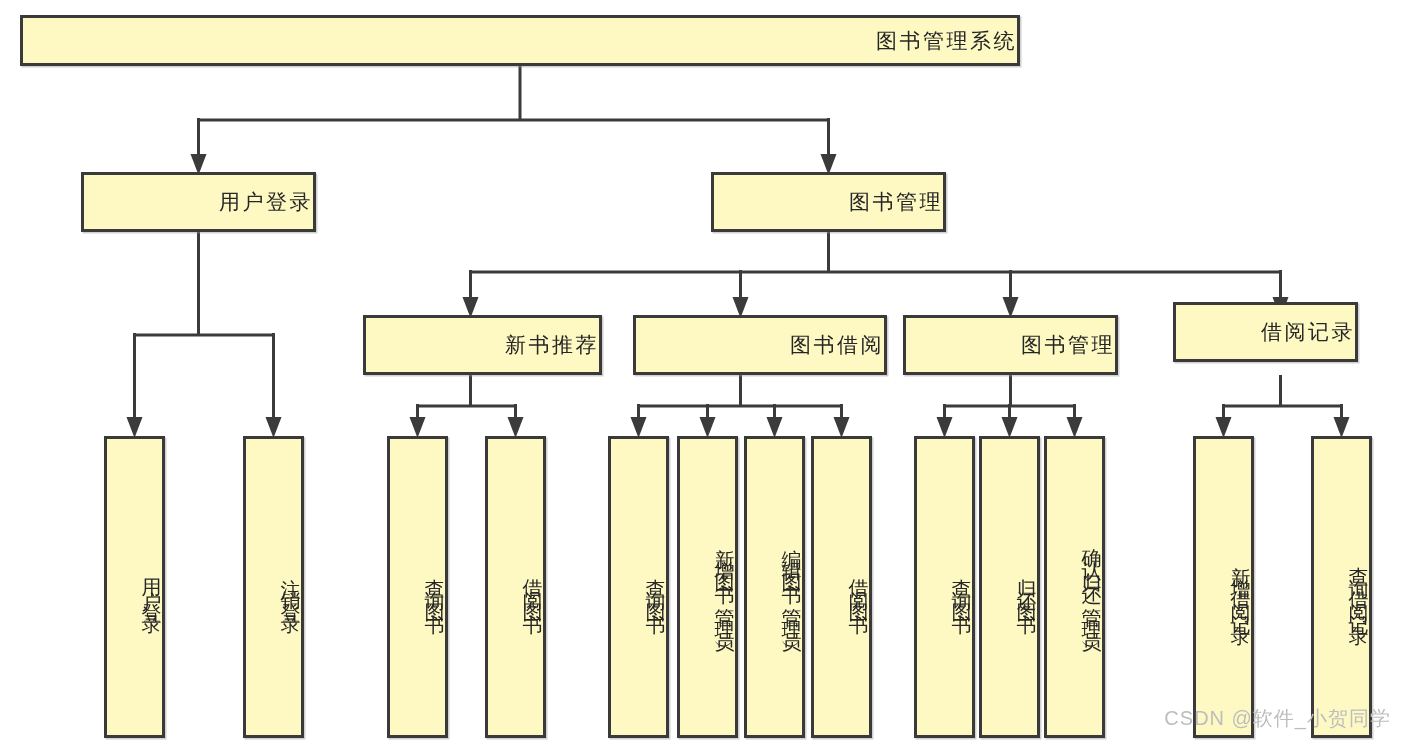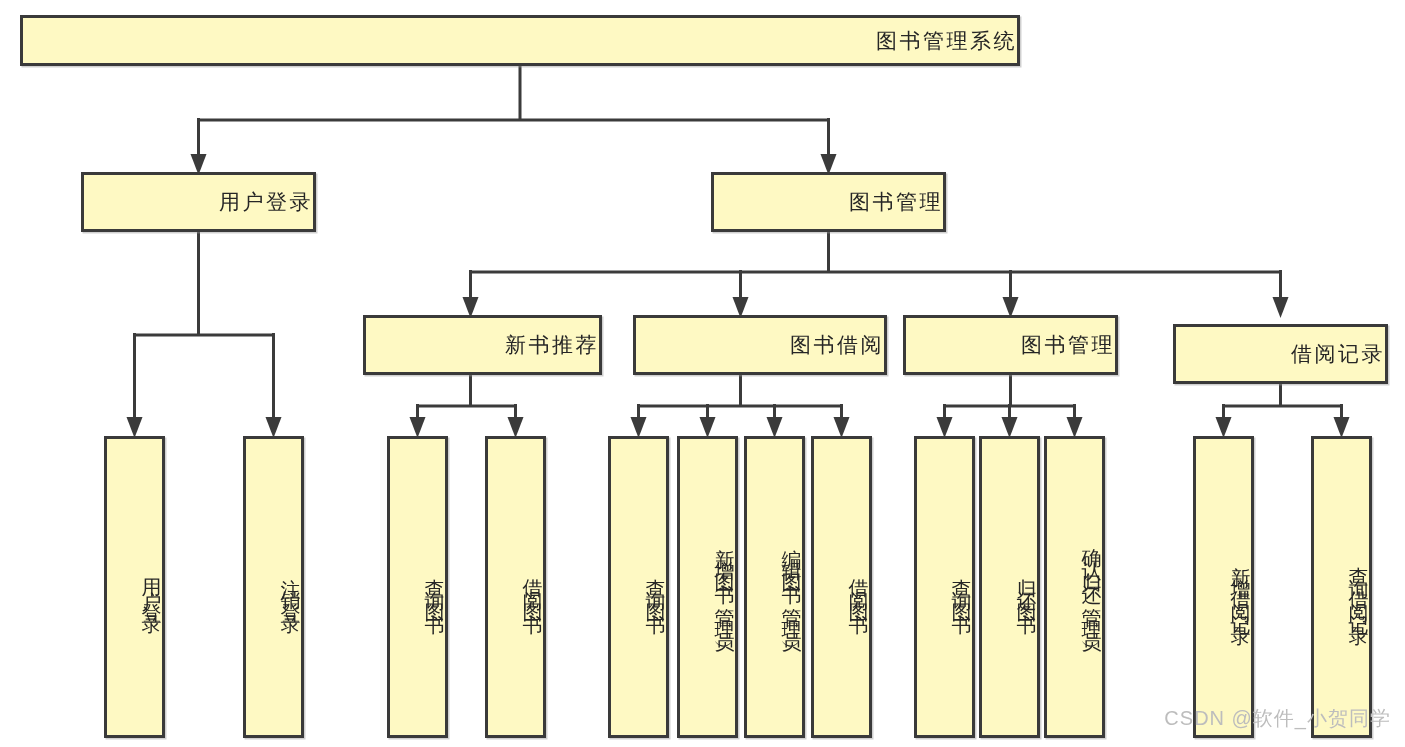--- a/index.html
+++ b/index.html
@@ -118,21 +118,21 @@
 
   <div class="box" style="left:363px; top:315px; width:239px; height:60px;">
     <span class="h-label">新书推荐</span>
   </div>
   <div class="box" style="left:633px; top:315px; width:254px; height:60px;">
     <span class="h-label">图书借阅</span>
   </div>
   <div class="box" style="left:903px; top:315px; width:215px; height:60px;">
     <span class="h-label">图书管理</span>
   </div>
-  <div class="box" style="left:1173px; top:324px; width:215px; height:60px;">
+  <div class="box" style="left:1173px; top:302px; width:185px; height:60px;">
     <span class="h-label">借阅记录</span>
   </div>
 
   <div class="box" style="left:104px; top:436px; width:61px; height:302px;">
     <span class="v-label">用户登录</span>
   </div>
   <div class="box" style="left:243px; top:436px; width:61px; height:302px;">
     <span class="v-label">注销登录</span>
   </div>
 

